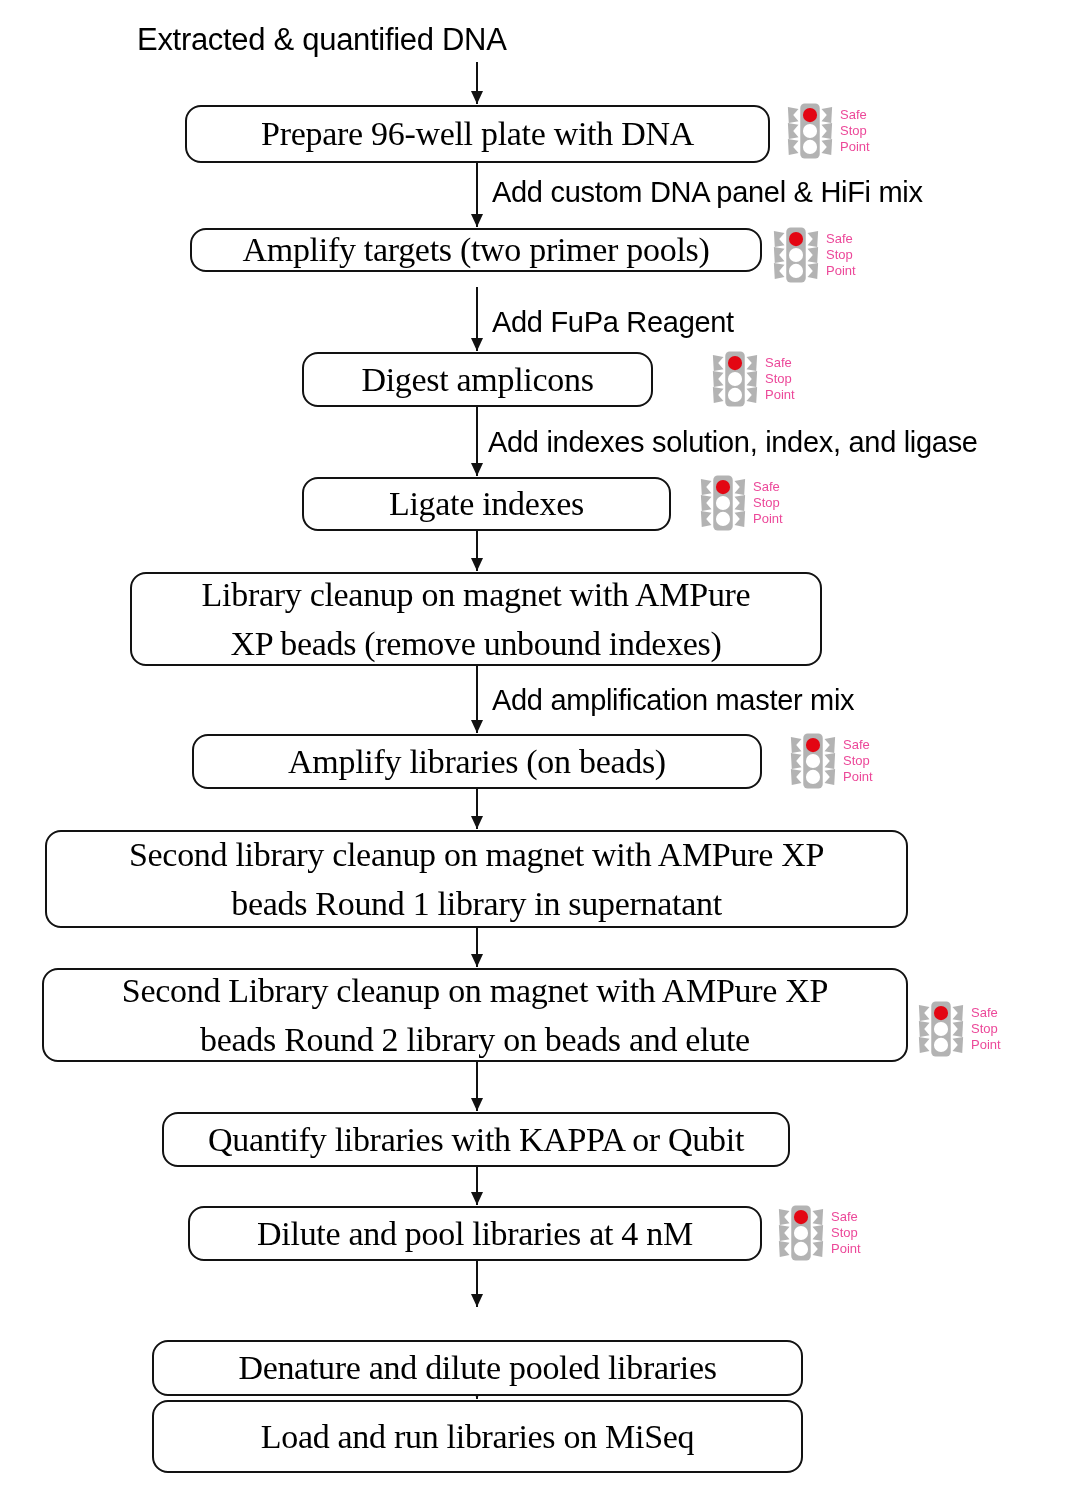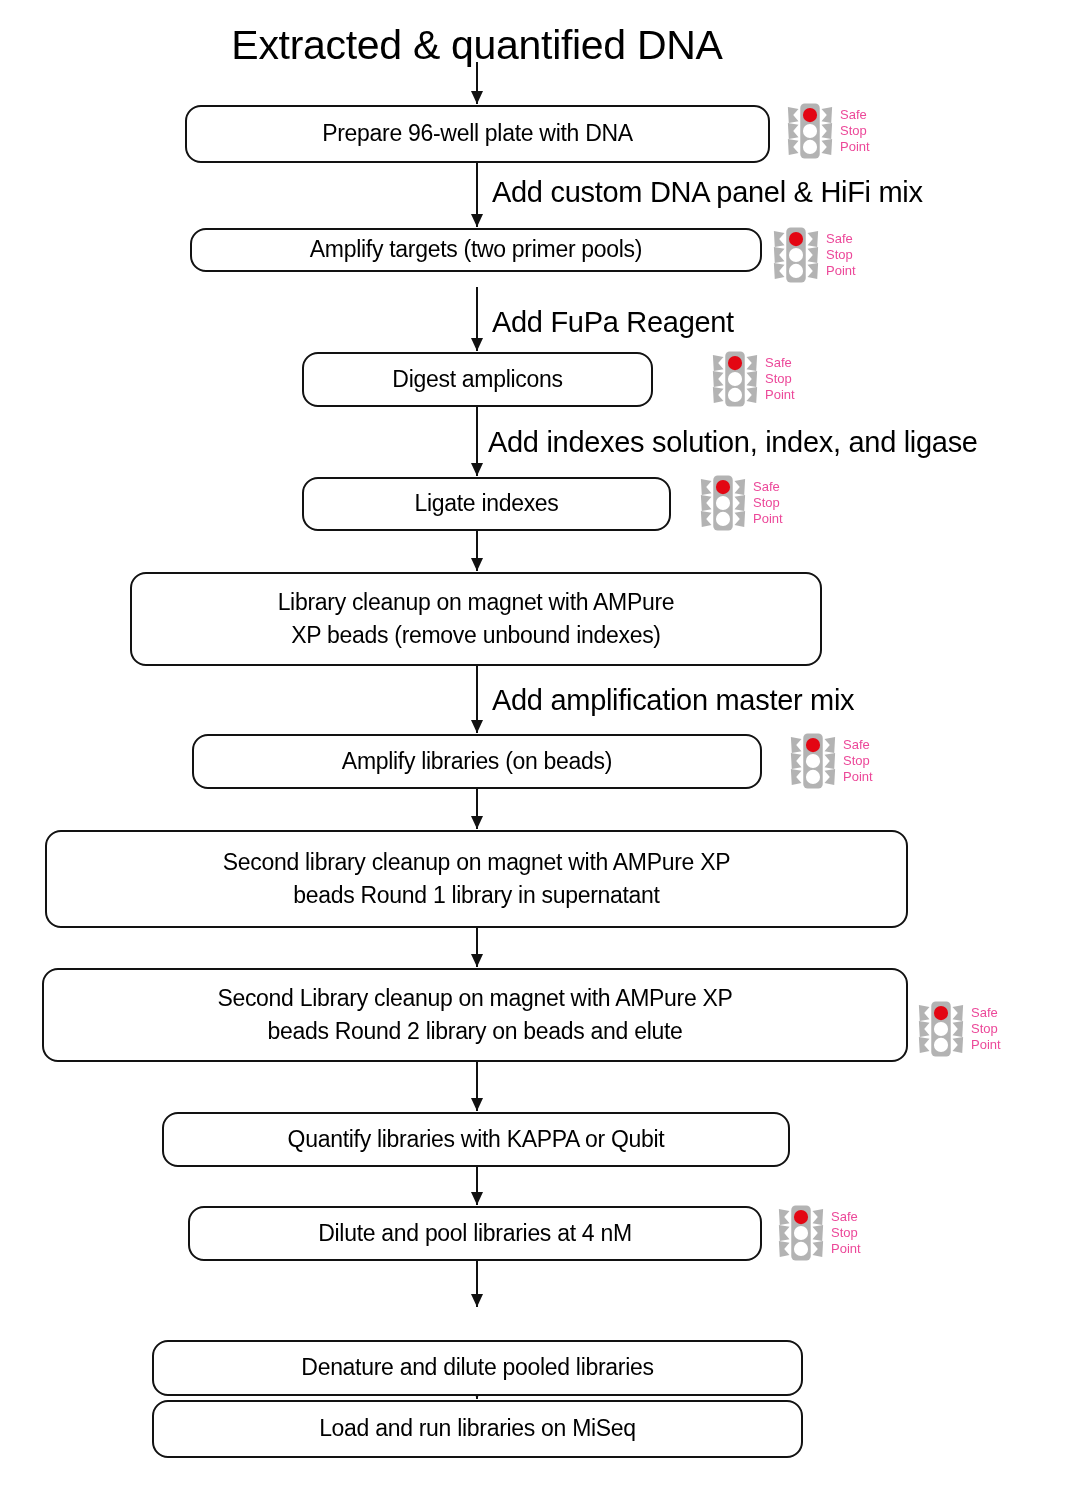--- a/index.html
+++ b/index.html
@@ -1,21 +1,21 @@
 <!DOCTYPE html>
 <html><head>
 <meta charset="utf-8">
 <style>
   html,body{margin:0;padding:0;background:#ffffff;}
   .canvas{position:relative;width:1092px;height:1486px;background:#ffffff;
           font-family:"Liberation Sans",sans-serif;color:#000;overflow:hidden;}
-  .title{position:absolute;text-align:center;font-size:41px;letter-spacing:-0.3px;white-space:nowrap;}
+  .title{position:absolute;font-size:31px;letter-spacing:-0.3px;white-space:nowrap;}
   .box{position:absolute;box-sizing:border-box;border:2.5px solid #121212;border-radius:16px;
        background:#fff;display:flex;align-items:center;justify-content:center;text-align:center;
-       font-size:23px;line-height:1.45;letter-spacing:-0.3px;white-space:pre-line;padding:2px 8px;}
+       font-size:34px;line-height:1.45;letter-spacing:-0.3px;white-space:pre-line;padding:2px 8px;font-family:Liberation Serif, serif;}
   .arrow{position:absolute;width:2px;background:#111;}
   .arrow::after{content:"";position:absolute;bottom:0;left:1px;transform:translateX(-50%);
        width:0;height:0;border:6px solid transparent;border-bottom:0;border-top:13px solid #111;}
   .edge-label{position:absolute;font-size:29px;letter-spacing:-0.3px;white-space:nowrap;}
   .ssp{position:absolute;display:flex;align-items:center;}
   .ssp-text{margin-left:7px;font-size:13px;line-height:16px;color:#ec4899;}
   .tl-gray{fill:#b3b3b3;}
   .tl-red{fill:#e30613;}
   .tl-white{fill:#ffffff;}
 </style>
@@ -51,21 +51,21 @@
   <div class="box" style="left:130px;top:572px;width:692px;height:94px;">Library cleanup on magnet with AMPure
 XP beads (remove unbound indexes)</div>
   <div class="box" style="left:192px;top:734px;width:570px;height:55px;">Amplify libraries (on beads)</div>
   <div class="box" style="left:45px;top:830px;width:863px;height:98px;">Second library cleanup on magnet with AMPure XP
 beads Round 1 library in supernatant</div>
   <div class="box" style="left:42px;top:968px;width:866px;height:94px;">Second Library cleanup on magnet with AMPure XP
 beads Round 2 library on beads and elute</div>
   <div class="box" style="left:162px;top:1112px;width:628px;height:55px;">Quantify libraries with KAPPA or Qubit</div>
   <div class="box" style="left:188px;top:1206px;width:574px;height:55px;">Dilute and pool libraries at 4 nM</div>
   <div class="box" style="left:152px;top:1340px;width:651px;height:56px;">Denature and dilute pooled libraries</div>
-  <div class="box" style="left:152px;top:1400px;width:651px;height:58px;">Load and run libraries on MiSeq</div>
+  <div class="box" style="left:152px;top:1400px;width:651px;height:73px;">Load and run libraries on MiSeq</div>
 
   <div class="ssp" style="left:787px;top:102px;">
     <svg width="46" height="58" viewBox="0 0 52 64">
       <rect class="tl-gray" x="15" y="1" width="22" height="62" rx="5" fill="#b3b3b3"></rect>
       <polygon class="tl-gray" points="1,5 13,7 7,14 13,21 2,23" fill="#b3b3b3"></polygon>
       <polygon class="tl-gray" points="1,23 13,25 7,32 13,39 2,41" fill="#b3b3b3"></polygon>
       <polygon class="tl-gray" points="1,41 13,43 7,50 13,57 2,59" fill="#b3b3b3"></polygon>
       <polygon class="tl-gray" points="51,5 39,7 45,14 39,21 50,23" fill="#b3b3b3"></polygon>
       <polygon class="tl-gray" points="51,23 39,25 45,32 39,39 50,41" fill="#b3b3b3"></polygon>
       <polygon class="tl-gray" points="51,41 39,43 45,50 39,57 50,59" fill="#b3b3b3"></polygon>

